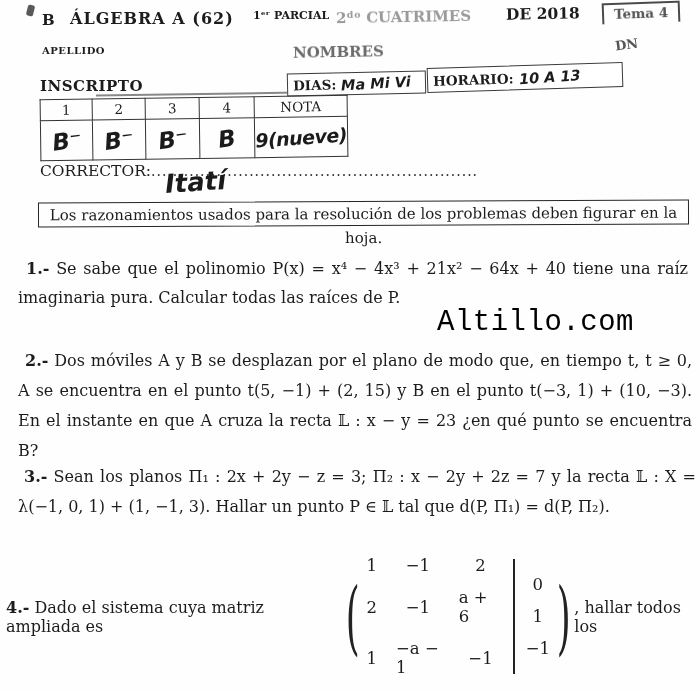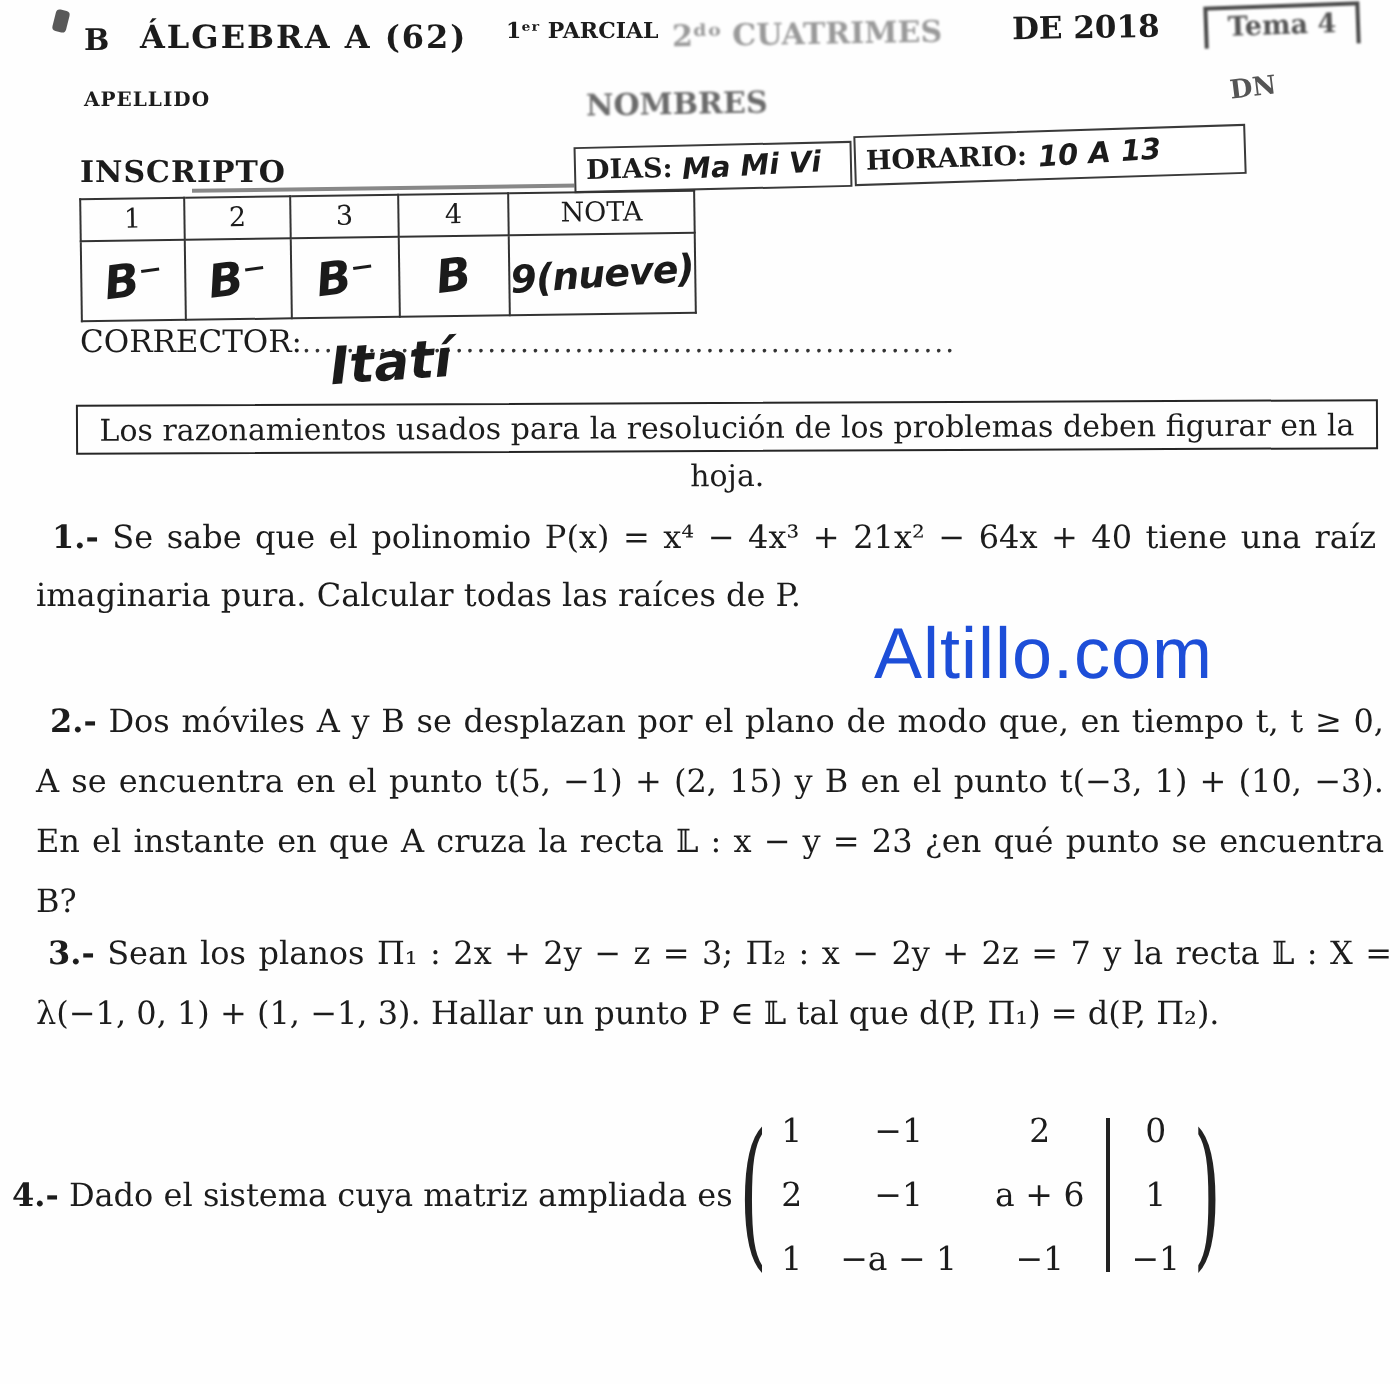--- a/index.html
+++ b/index.html
@@ -62,22 +62,22 @@
     border:1.6px solid #262626;transform:rotate(-0.25deg);
     text-align:center;font-size:15px;line-height:24px;box-sizing:border-box;
   }
   
   .prob{font-size:16px;line-height:29px;text-align:justify;}
   .prob .num{font-weight:bold;}
   .p1{left:18px;top:254px;width:670px;text-indent:8px;}
   .p2{left:18px;top:346px;width:674px;line-height:30px;text-indent:7px;}
   .p3{left:18px;top:462px;width:678px;line-height:30px;text-indent:6px;}
   .watermark{
-    left:437px;top:306px;font-family:Liberation Sans, sans-serif;
-    font-size:36px;color:#1d4ed8;letter-spacing:0.5px;
+    left:437px;top:306px;font-family:Liberation Mono, monospace;
+    font-size:29px;color:#000000;letter-spacing:0.5px;
   }
   .p4{left:6px;top:556px;width:694px;display:flex;align-items:center;font-size:16px;}
   .p4 .txt{white-space:normal;}
   .p4-last{left:5px;top:653px;font-size:16px;}
   
   .matrix{display:inline-flex;align-items:center;margin:0 4px;}
   .paren{
     display:inline-block;font-size:34px;font-weight:normal;line-height:1;
     transform:scaleY(2.35) scaleX(1.05);color:#222;
   }
@@ -186,15 +186,16 @@
         </span>
         <span class="mdivider"></span>
         <span class="mlast">
           <span>0</span>
           <span>1</span>
           <span>−1</span>
         </span>
       </span>
       <span class="paren">)</span>
     </span>
+    <span class="txt">, hallar todos los</span>
   </div>
 
 </div>
 
 </body></html>

